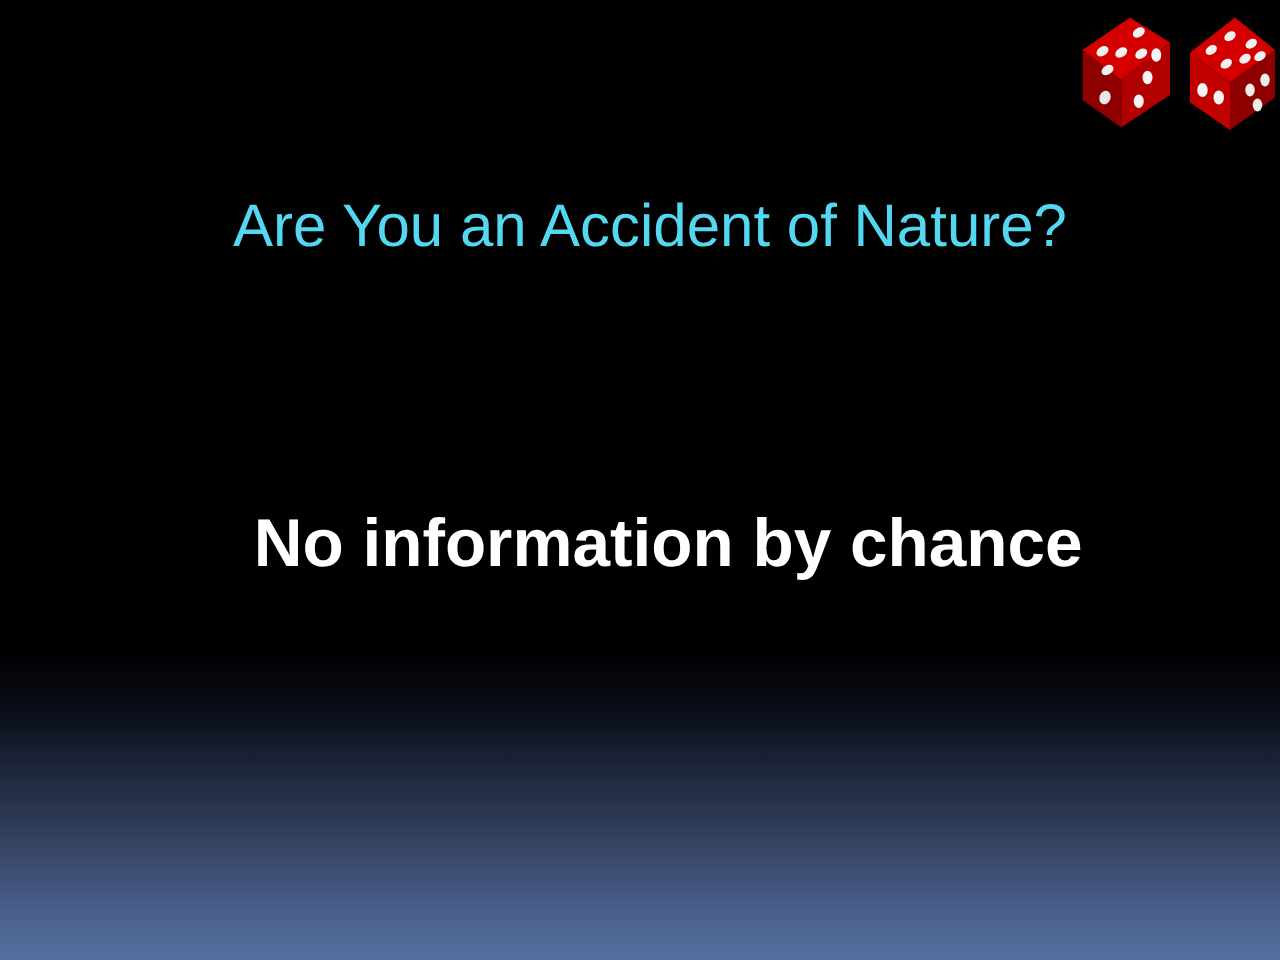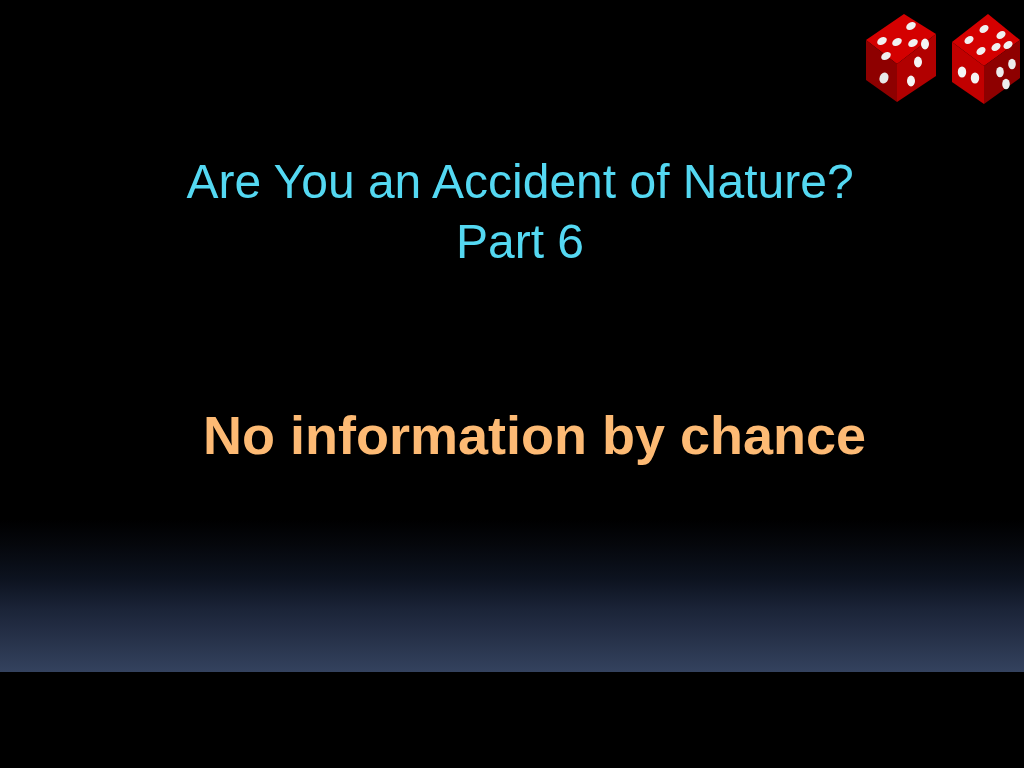--- a/index.html
+++ b/index.html
@@ -7,21 +7,21 @@
     padding: 0;
     background: #000000;
   }
   body {
     font-family: "Liberation Sans", sans-serif;
   }
 
   .slide {
     position: relative;
     width: 1024px;
-    height: 672px;
+    height: 768px;
     overflow: hidden;
     background-color: #000000;
   }
 
   
   .slide-background {
     position: absolute;
     left: 0;
     top: 0;
     width: 1024px;
@@ -82,21 +82,21 @@
 
   
   .body-block {
     position: absolute;
     left: 62px;
     top: 400px;
     width: 945px;
     text-align: center;
   }
   .body-line {
-    color: #fdba74;
+    color: #ffffff;
     font-size: 54px;
     font-weight: bold;
     line-height: 70px;
     white-space: nowrap;
   }
 </style>
 </head>
 <body>
 
 <div class="slide">
@@ -150,20 +150,19 @@
         <ellipse cx="52" cy="68" rx="3.8" ry="5.2" fill="#ededed"></ellipse>
         <ellipse cx="64" cy="60" rx="3.8" ry="5.2" fill="#ededed"></ellipse>
         <ellipse cx="58" cy="80" rx="3.8" ry="5.2" fill="#ededed"></ellipse>
       </svg>
     </div>
 
   </div>
 
   <div class="title-block">
     <div class="title-line">Are You an Accident of Nature?</div>
-    <div class="title-line">Part 6</div>
   </div>
 
   <div class="body-block">
     <div class="body-line">No information by chance</div>
   </div>
 
 </div>
 
 </body></html>

